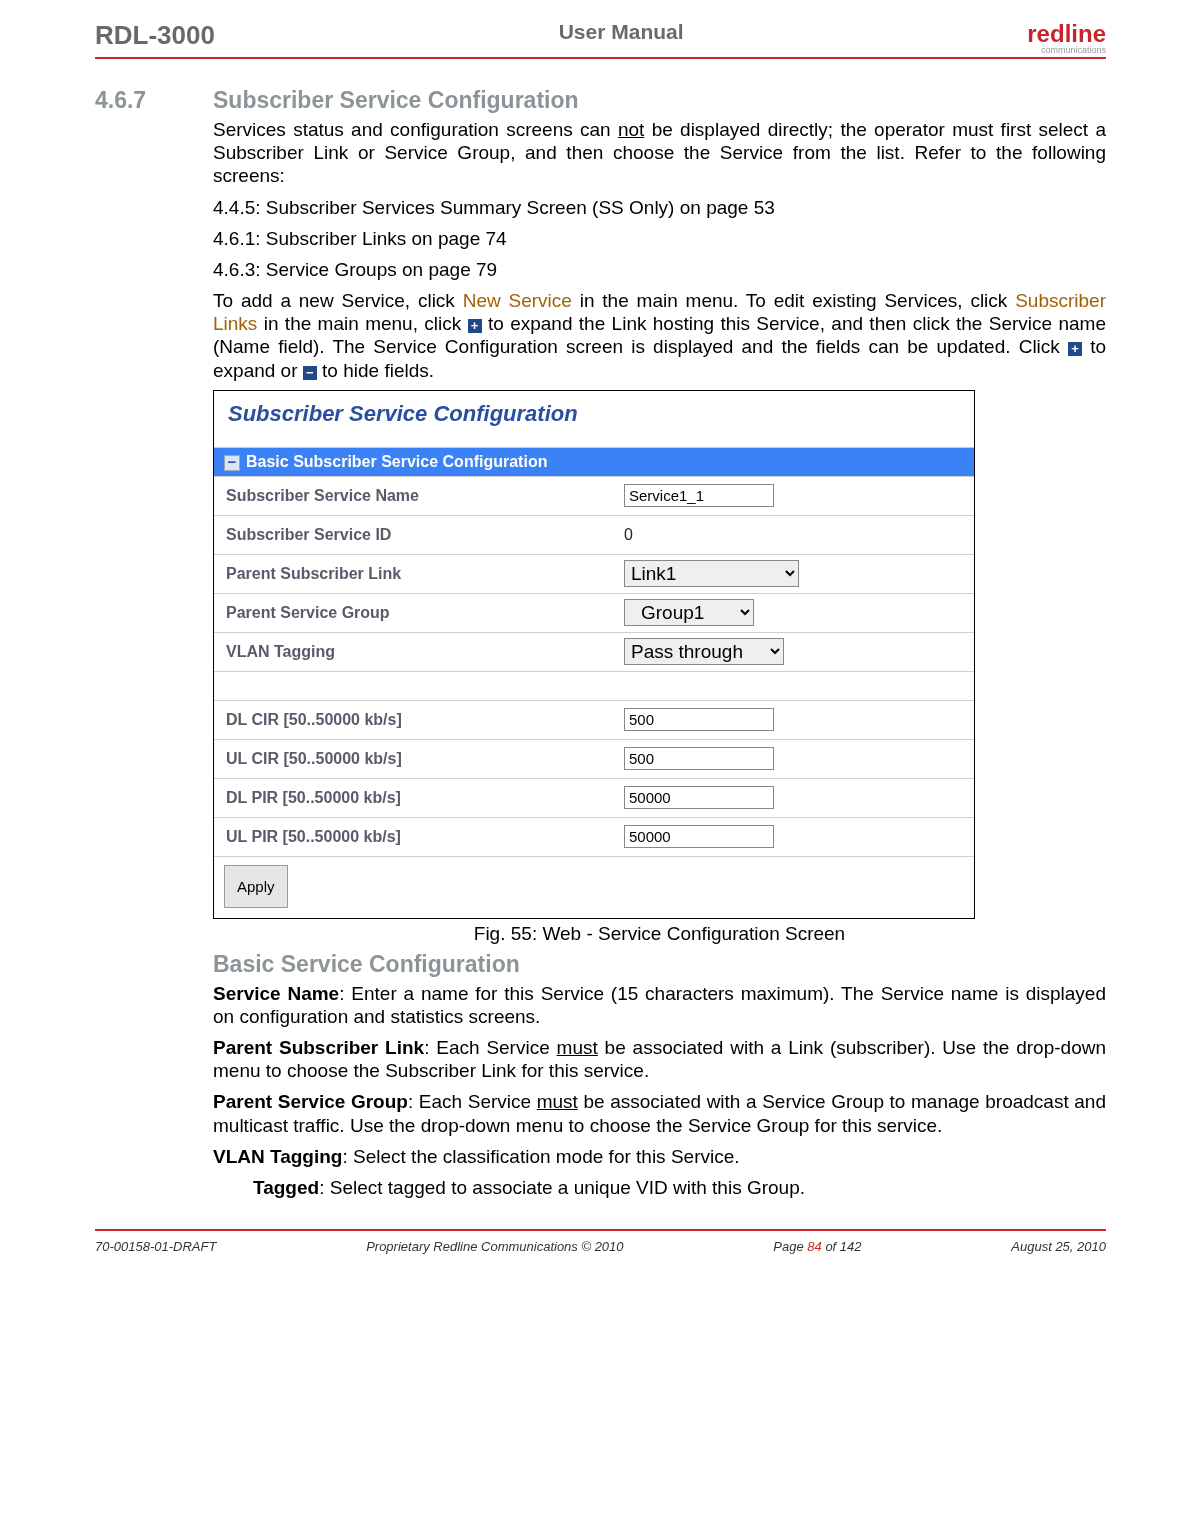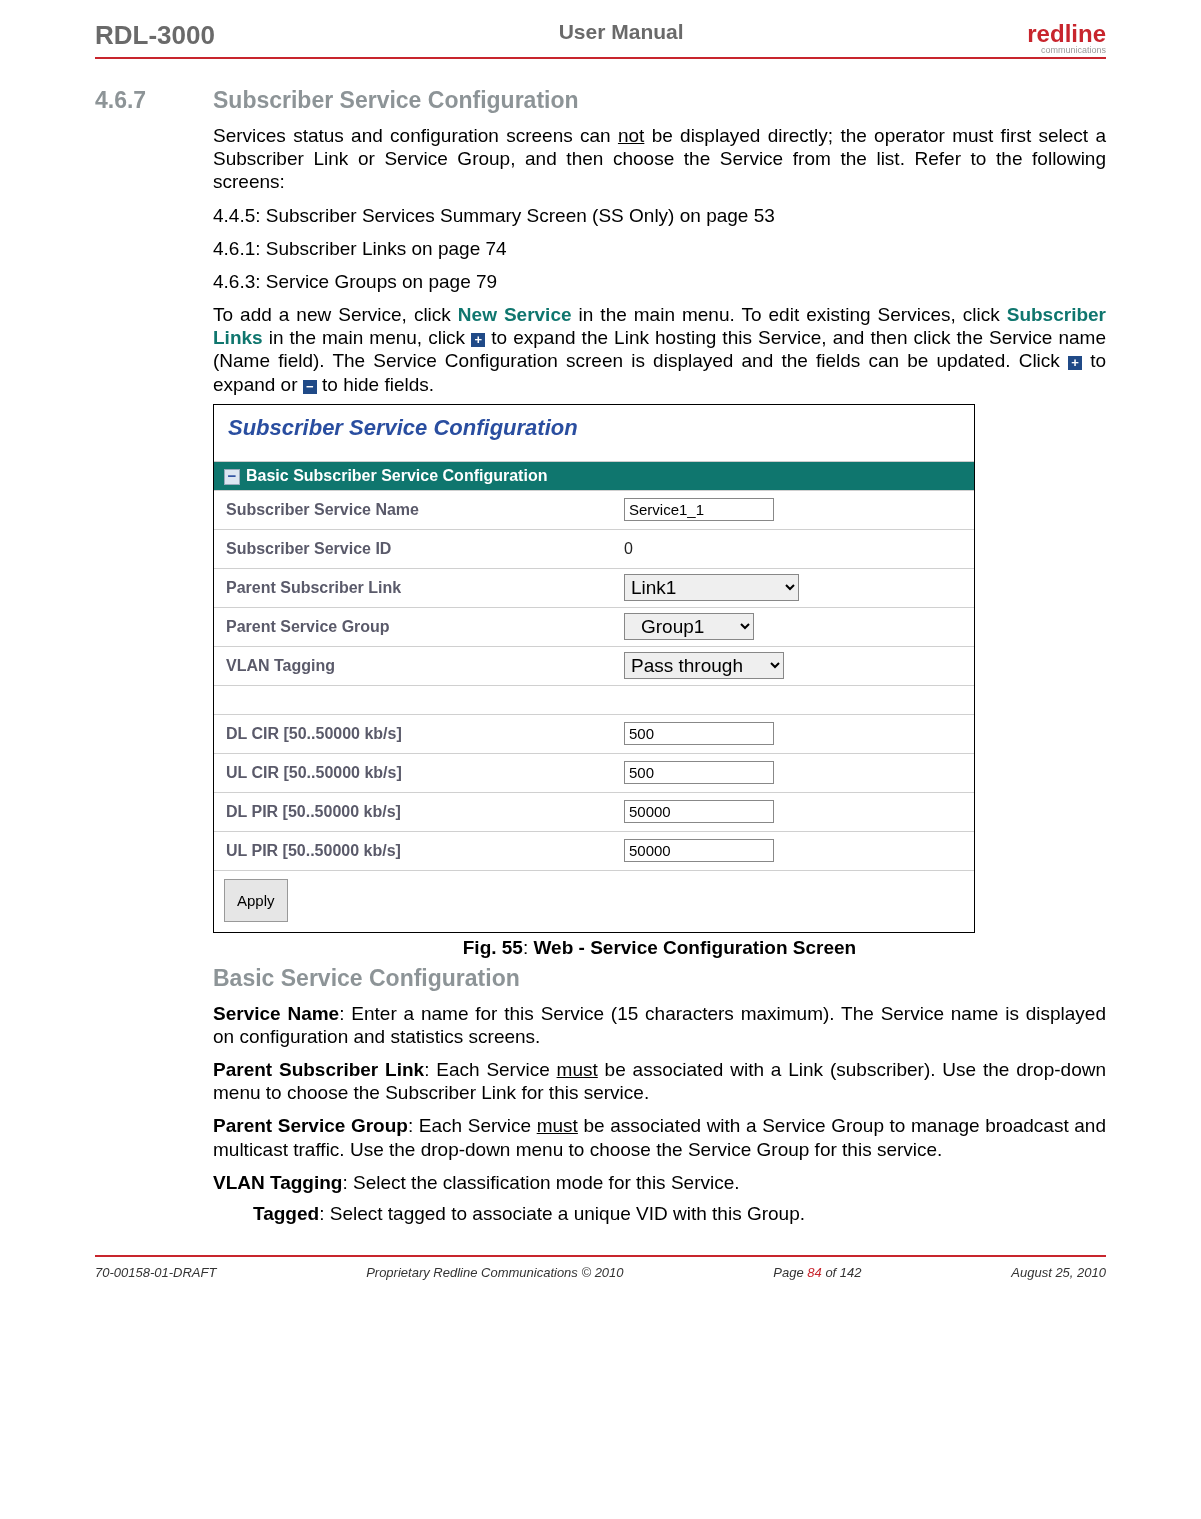--- a/index.html
+++ b/index.html
@@ -58,25 +58,25 @@
   .sec-title {
     font-size: 23px;
     font-weight: bold;
     color: #8d9497;
   }
   .body-text {
     margin-left: 118px;
     font-size: 19px;
     line-height: 1.22;
     text-align: justify;
-    margin-top: 10px;
+    margin-top: 4px;
     margin-bottom: 8px;
   }
   .body-text .u { text-decoration: underline; }
-  .link-blue { color: #0f766e; font-weight: bold; }
+  .link-blue { color: #a16207; font-weight: normal; }
   .plus-icon, .minus-icon {
     display: inline-block;
     width: 14px;
     height: 14px;
     background: #204a87;
     color: #fff;
     font-size: 13px;
     line-height: 14px;
     text-align: center;
     vertical-align: baseline;
@@ -93,21 +93,21 @@
   }
   .shot-title {
     padding: 10px 14px 20px 14px;
     font-size: 22px;
     font-style: italic;
     font-weight: bold;
     color: #2a4ea0;
     border-bottom: 1px solid #ccc;
   }
   .shot-section {
-    background: #0f766e;
+    background: #3b82f6;
     color: #fff;
     font-size: 16px;
     font-weight: bold;
     padding: 5px 10px;
   }
   .shot-section .collapse-icon {
     display: inline-block;
     width: 14px;
     height: 14px;
     background: #dce6f2;
@@ -165,21 +165,21 @@
     background: #e6e6e6;
     border: 1px solid #999;
     cursor: pointer;
   }
   .caption {
     text-align: center;
     font-size: 19px;
     margin-top: 4px;
     margin-bottom: 6px;
   }
-  .caption b { font-weight: bold; }
+  .caption b { font-weight: normal; }
   .subhead {
     margin-left: 118px;
     font-size: 23px;
     font-weight: bold;
     color: #8d9497;
     margin-top: 2px;
     margin-bottom: 2px;
   }
   .indent2 {
     margin-left: 158px;

